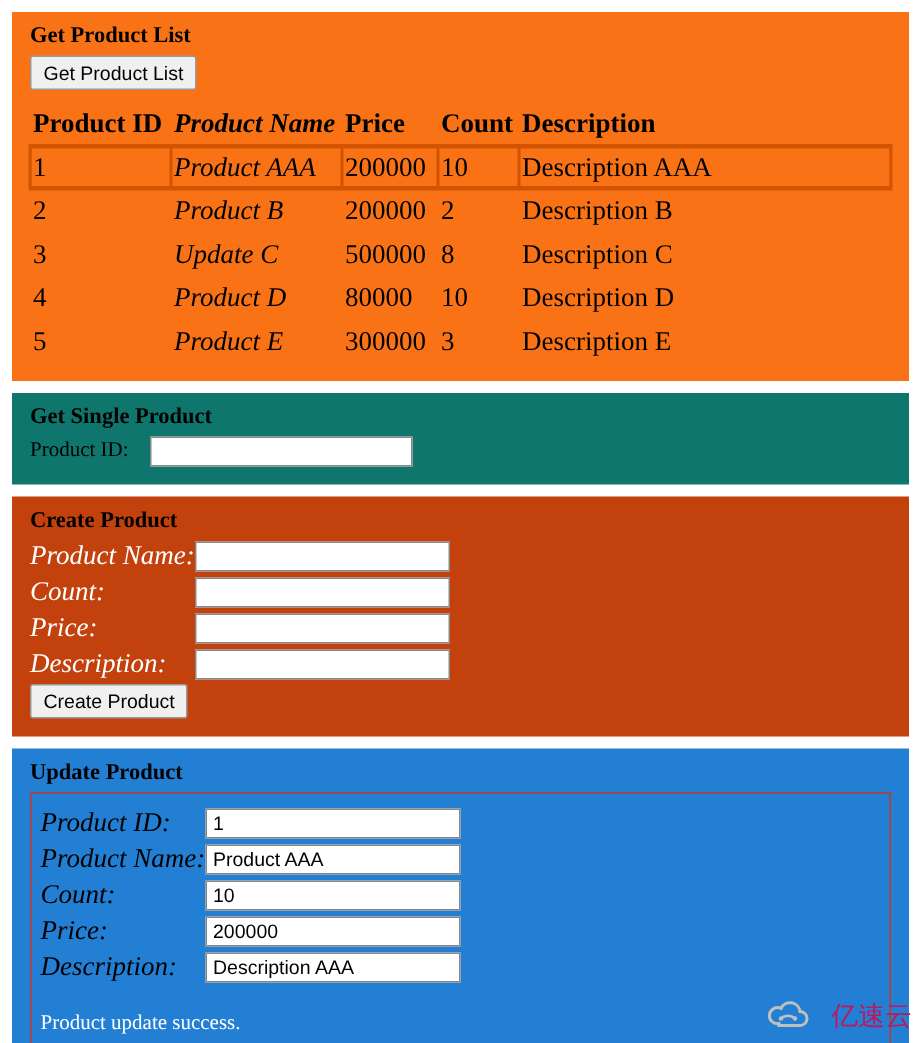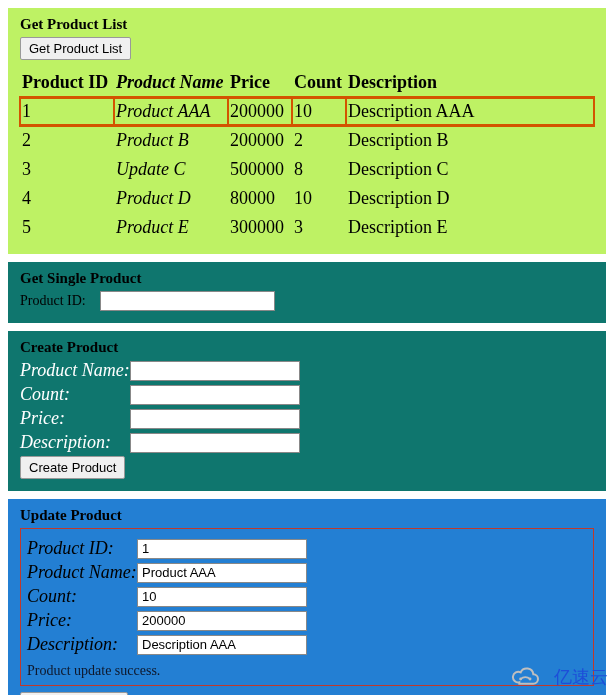--- a/index.html
+++ b/index.html
@@ -10,23 +10,23 @@
     color: #000;
     background: #fff;
     width: 614px;
     box-sizing: border-box;
   }
   .section {
     padding: 8px 12px 12px 12px;
     margin-bottom: 8px;
     box-sizing: border-box;
   }
-  .sec-list { background: #bef264; }
+  .sec-list { background: #f97316; }
   .sec-single { background: #0f766e; }
-  .sec-create { background: #0f766e; color: #fff; }
+  .sec-create { background: #c2410c; color: #fff; }
   .sec-update { background: #237fd3; color: #000; }
   .section-title {
     font-weight: bold;
     font-size: 15px;
     margin-bottom: 4px;
     color: #000;
   }
   .section-title.dark { color: #000; }
   button {
     font-family: Arial, sans-serif;
@@ -76,33 +76,33 @@
     align-items: center;
     gap: 8px;
   }
   .sec-single input { width: 175px; margin-left: 6px; margin-right: 10px; }
   .upd-box {
     border: 1px solid #c0392b;
     padding: 6px 6px 6px 6px;
     margin-bottom: 6px;
   }
   .status-msg {
-    color: #0f172a;
+    color: #ffffff;
     font-size: 14px;
-    margin-top: 8px;
+    margin-top: 20px;
   }
   .sec-update .form-row label { color: #000; }
   .sec-create .form-row label { color: #fff; }
   .watermark {
     position: fixed;
     right: 6px;
     bottom: 6px;
     font-family: Arial, sans-serif;
     font-size: 18px;
-    color: #1d4ed8;
+    color: #be185d;
     display: flex;
     align-items: center;
     gap: 12px;
     pointer-events: none;
   }
   .watermark svg { width: 32px; height: 20px; }
   .col-id { width: 90px; }
   .col-name { width: 110px; font-style: italic; }
   .col-price { width: 60px; margin-left: 40px; }
   .col-count { width: 50px; }

